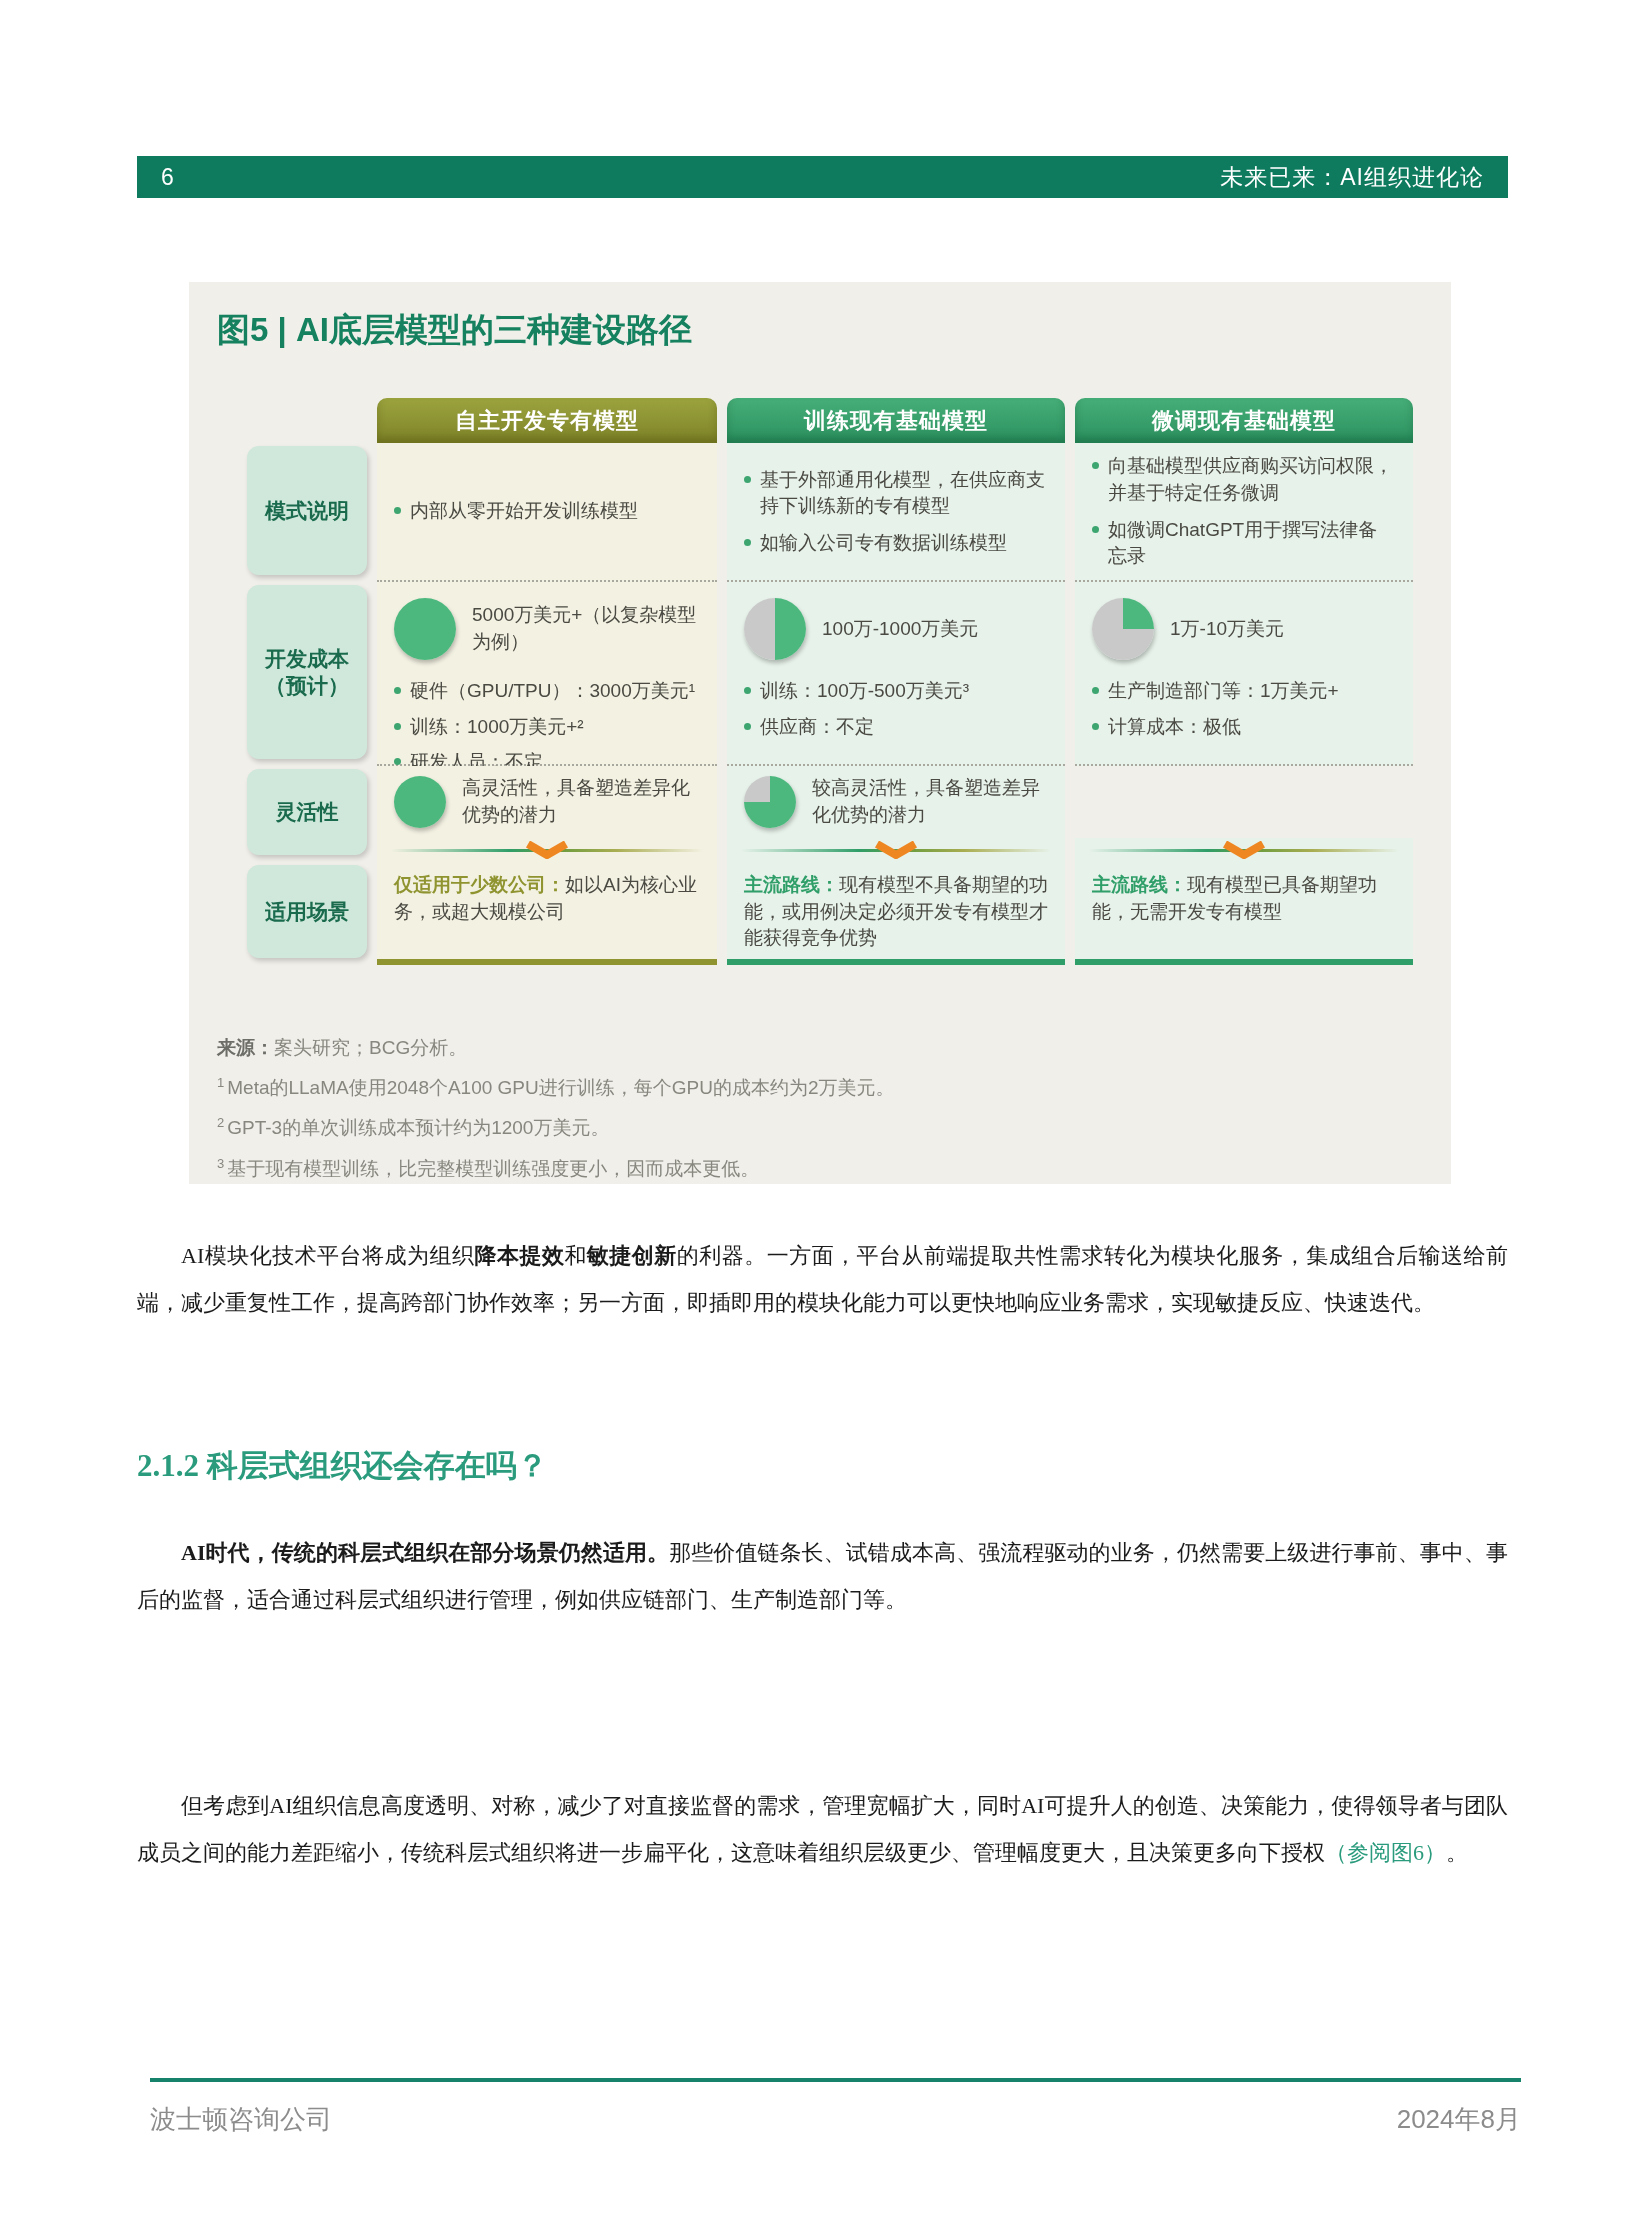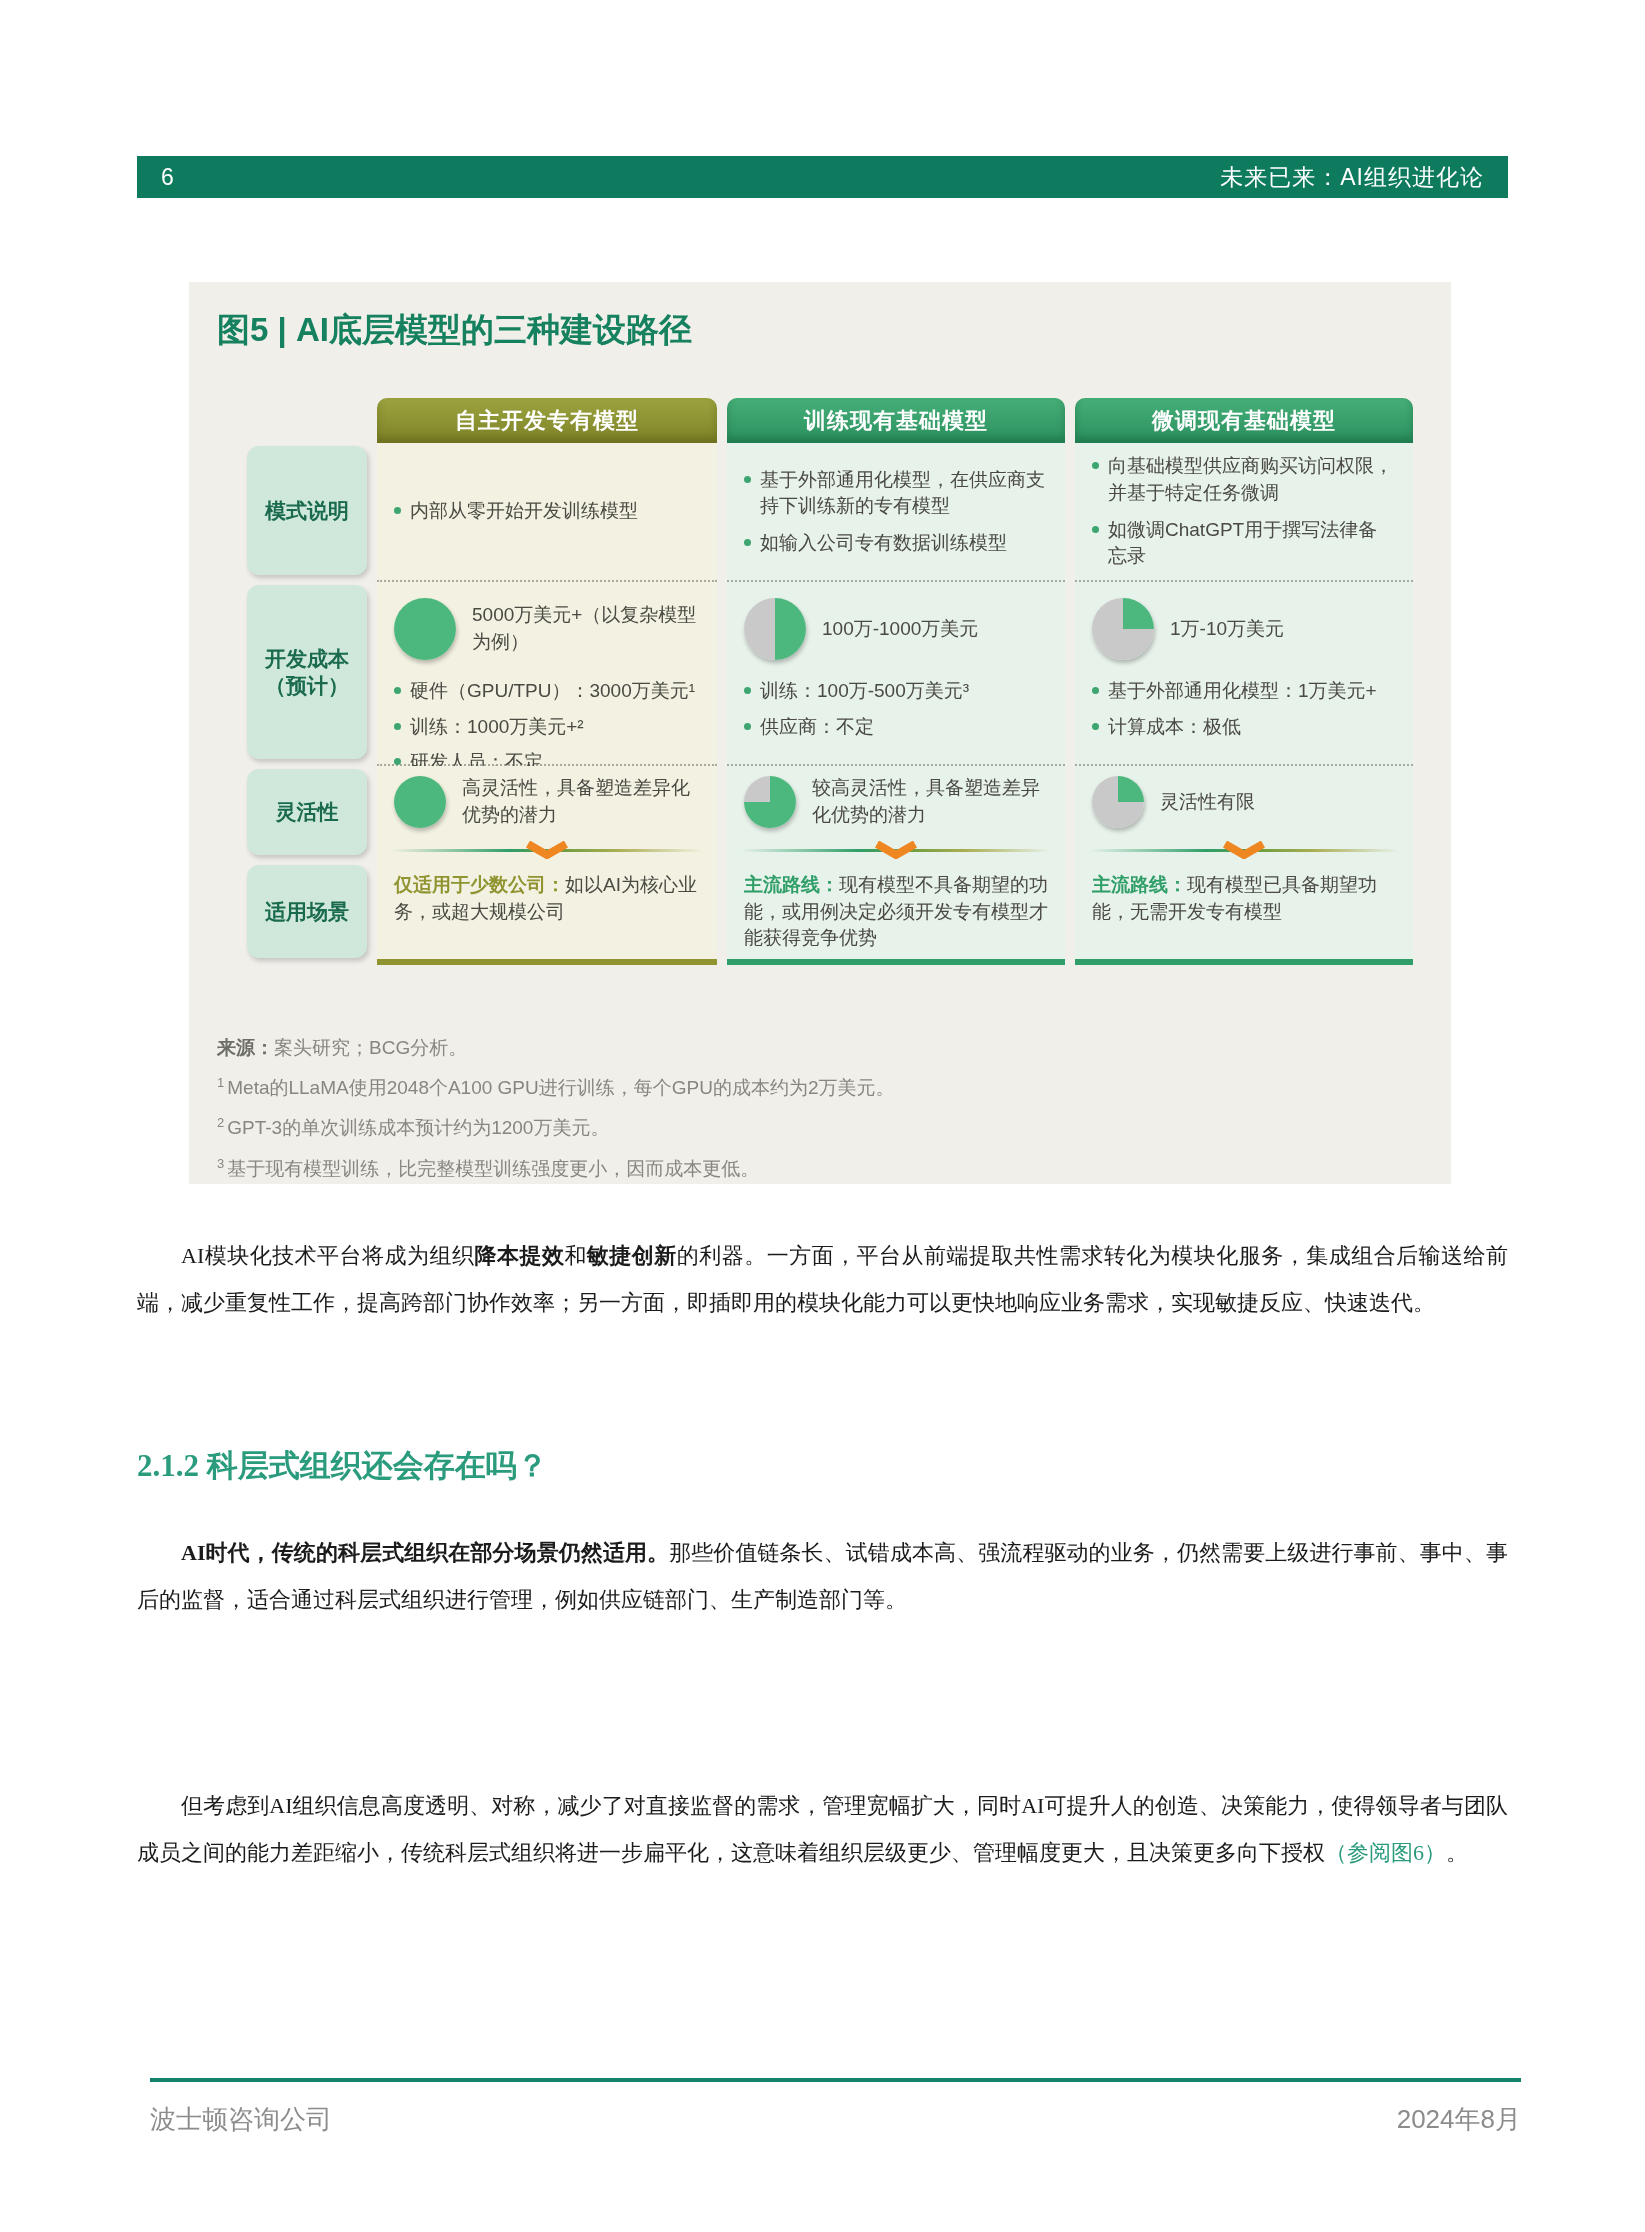--- a/index.html
+++ b/index.html
@@ -191,31 +191,27 @@
         </div>
       </div>
       <div class="cell cost bg-green dotted c3 r2">
         <div class="cost-head">
           <div class="pie" style="background: conic-gradient(rgb(77, 184, 126) 0deg, rgb(77, 184, 126) 90deg, rgb(201, 201, 201) 90deg, rgb(201, 201, 201) 360deg);"></div>
           <span>1万-10万美元</span>
         </div>
         <div class="blist">
           <div class="bullet">
             <span class="dot"></span>
-            <span>基于外部通用化模型：1万美元+</span>
+            <span>生产制造部门等：1万美元+</span>
           </div>
           <div class="bullet">
             <span class="dot"></span>
             <span>计算成本：极低</span>
           </div>
         </div>
-      </div>
-      <div class="cell flex bg-green c3 r3">
-        <div class="pie small" style="background: conic-gradient(rgb(77, 184, 126) 0deg, rgb(77, 184, 126) 90deg, rgb(201, 201, 201) 90deg, rgb(201, 201, 201) 360deg);"></div>
-        <span>灵活性有限</span>
       </div>
       <div class="bg-green divcell c3 rdiv">
         <svg class="chev" width="46" height="18" viewBox="0 0 46 18">
           <path d="M4 3 L23 14 L42 3" fill="none" stroke="#EE8722" stroke-width="8"></path>
         </svg>
       </div>
       <div class="cell scen bg-green end-green c3 r4">
         <span class="lead-green">主流路线：</span><span>现有模型已具备期望功能，无需开发专有模型</span>
       </div>
 

